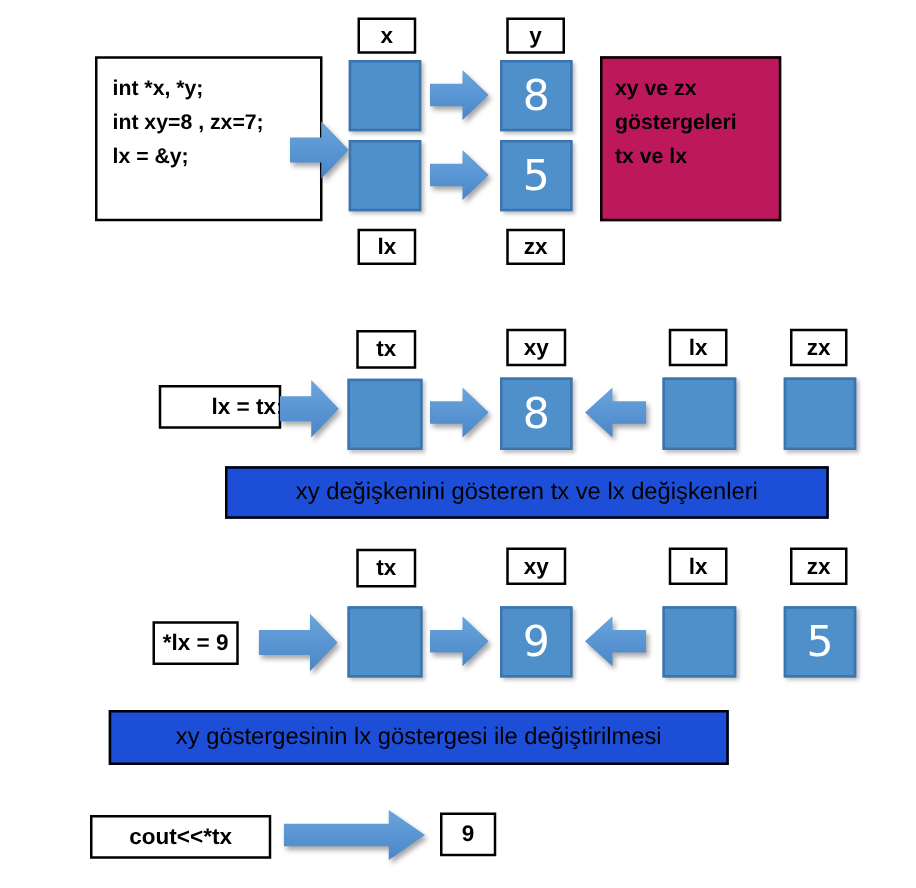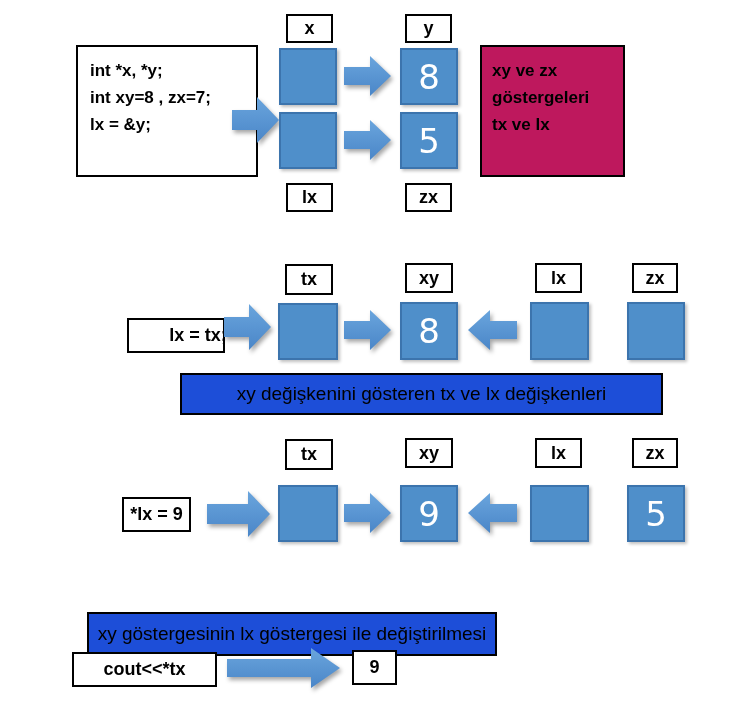--- a/index.html
+++ b/index.html
@@ -102,21 +102,21 @@
       <div>tx ve lx</div>
     </div>
   </div>
 
   <div>
     <div class="abs labelbox" style="left:285px;top:264px;width:48px;height:31px;">tx</div>
     <div class="abs labelbox" style="left:405px;top:263px;width:48px;height:30px;">xy</div>
     <div class="abs labelbox" style="left:535px;top:263px;width:47px;height:30px;">lx</div>
     <div class="abs labelbox" style="left:632px;top:263px;width:46px;height:30px;">zx</div>
 
-    <div class="abs stmtbox" style="left:127px;top:318px;width:98px;height:35px;padding-left:44px;">lx = tx;</div>
+    <div class="abs stmtbox" style="left:127px;top:308px;width:98px;height:35px;padding-left:44px;">lx = tx;</div>
     <svg class="abs arrow" style="left:224px;top:304px;" width="47" height="46" viewBox="0 0 47 46">
       <polygon points="0,13 25,13 25,0 47,23 25,46 25,33 0,33"></polygon>
     </svg>
 
     <div class="abs square" style="left:278px;top:303px;width:60px;height:57px;"></div>
     <svg class="abs arrow" style="left:344px;top:310px;" width="47" height="40" viewBox="0 0 47 40">
       <polygon points="0,11 26,11 26,0 47,20 26,40 26,29 0,29"></polygon>
     </svg>
     <div class="abs square" style="left:400px;top:302px;width:58px;height:58px;">8</div>
     <svg class="abs arrow" style="left:468px;top:310px;" width="49" height="40" viewBox="0 0 49 40">
@@ -143,21 +143,21 @@
     <svg class="abs arrow" style="left:344px;top:493px;" width="47" height="40" viewBox="0 0 47 40">
       <polygon points="0,11 26,11 26,0 47,20 26,40 26,29 0,29"></polygon>
     </svg>
     <div class="abs square" style="left:400px;top:485px;width:58px;height:57px;">9</div>
     <svg class="abs arrow" style="left:468px;top:493px;" width="49" height="40" viewBox="0 0 49 40">
       <polygon points="49,11 22,11 22,0 0,20 22,40 22,29 49,29"></polygon>
     </svg>
     <div class="abs square" style="left:530px;top:485px;width:59px;height:57px;"></div>
     <div class="abs square" style="left:627px;top:485px;width:58px;height:57px;">5</div>
 
-    <div class="abs captionbox" style="left:87px;top:568px;width:410px;height:44px;margin-top:44px;">xy göstergesinin lx göstergesi ile değiştirilmesi</div>
+    <div class="abs captionbox" style="left:87px;top:568px;width:496px;height:44px;">xy göstergesinin lx göstergesi ile değiştirilmesi</div>
   </div>
 
   <div>
     <div class="abs stmtbox" style="left:72px;top:652px;width:145px;height:35px;">cout&lt;&lt;*tx</div>
     <svg class="abs arrow" style="left:227px;top:648px;" width="113" height="40" viewBox="0 0 113 40">
       <polygon points="0,11 84,11 84,0 113,20 84,40 84,29 0,29"></polygon>
     </svg>
     <div class="abs stmtbox" style="left:352px;top:650px;width:45px;height:35px;">9</div>
   </div>
 

